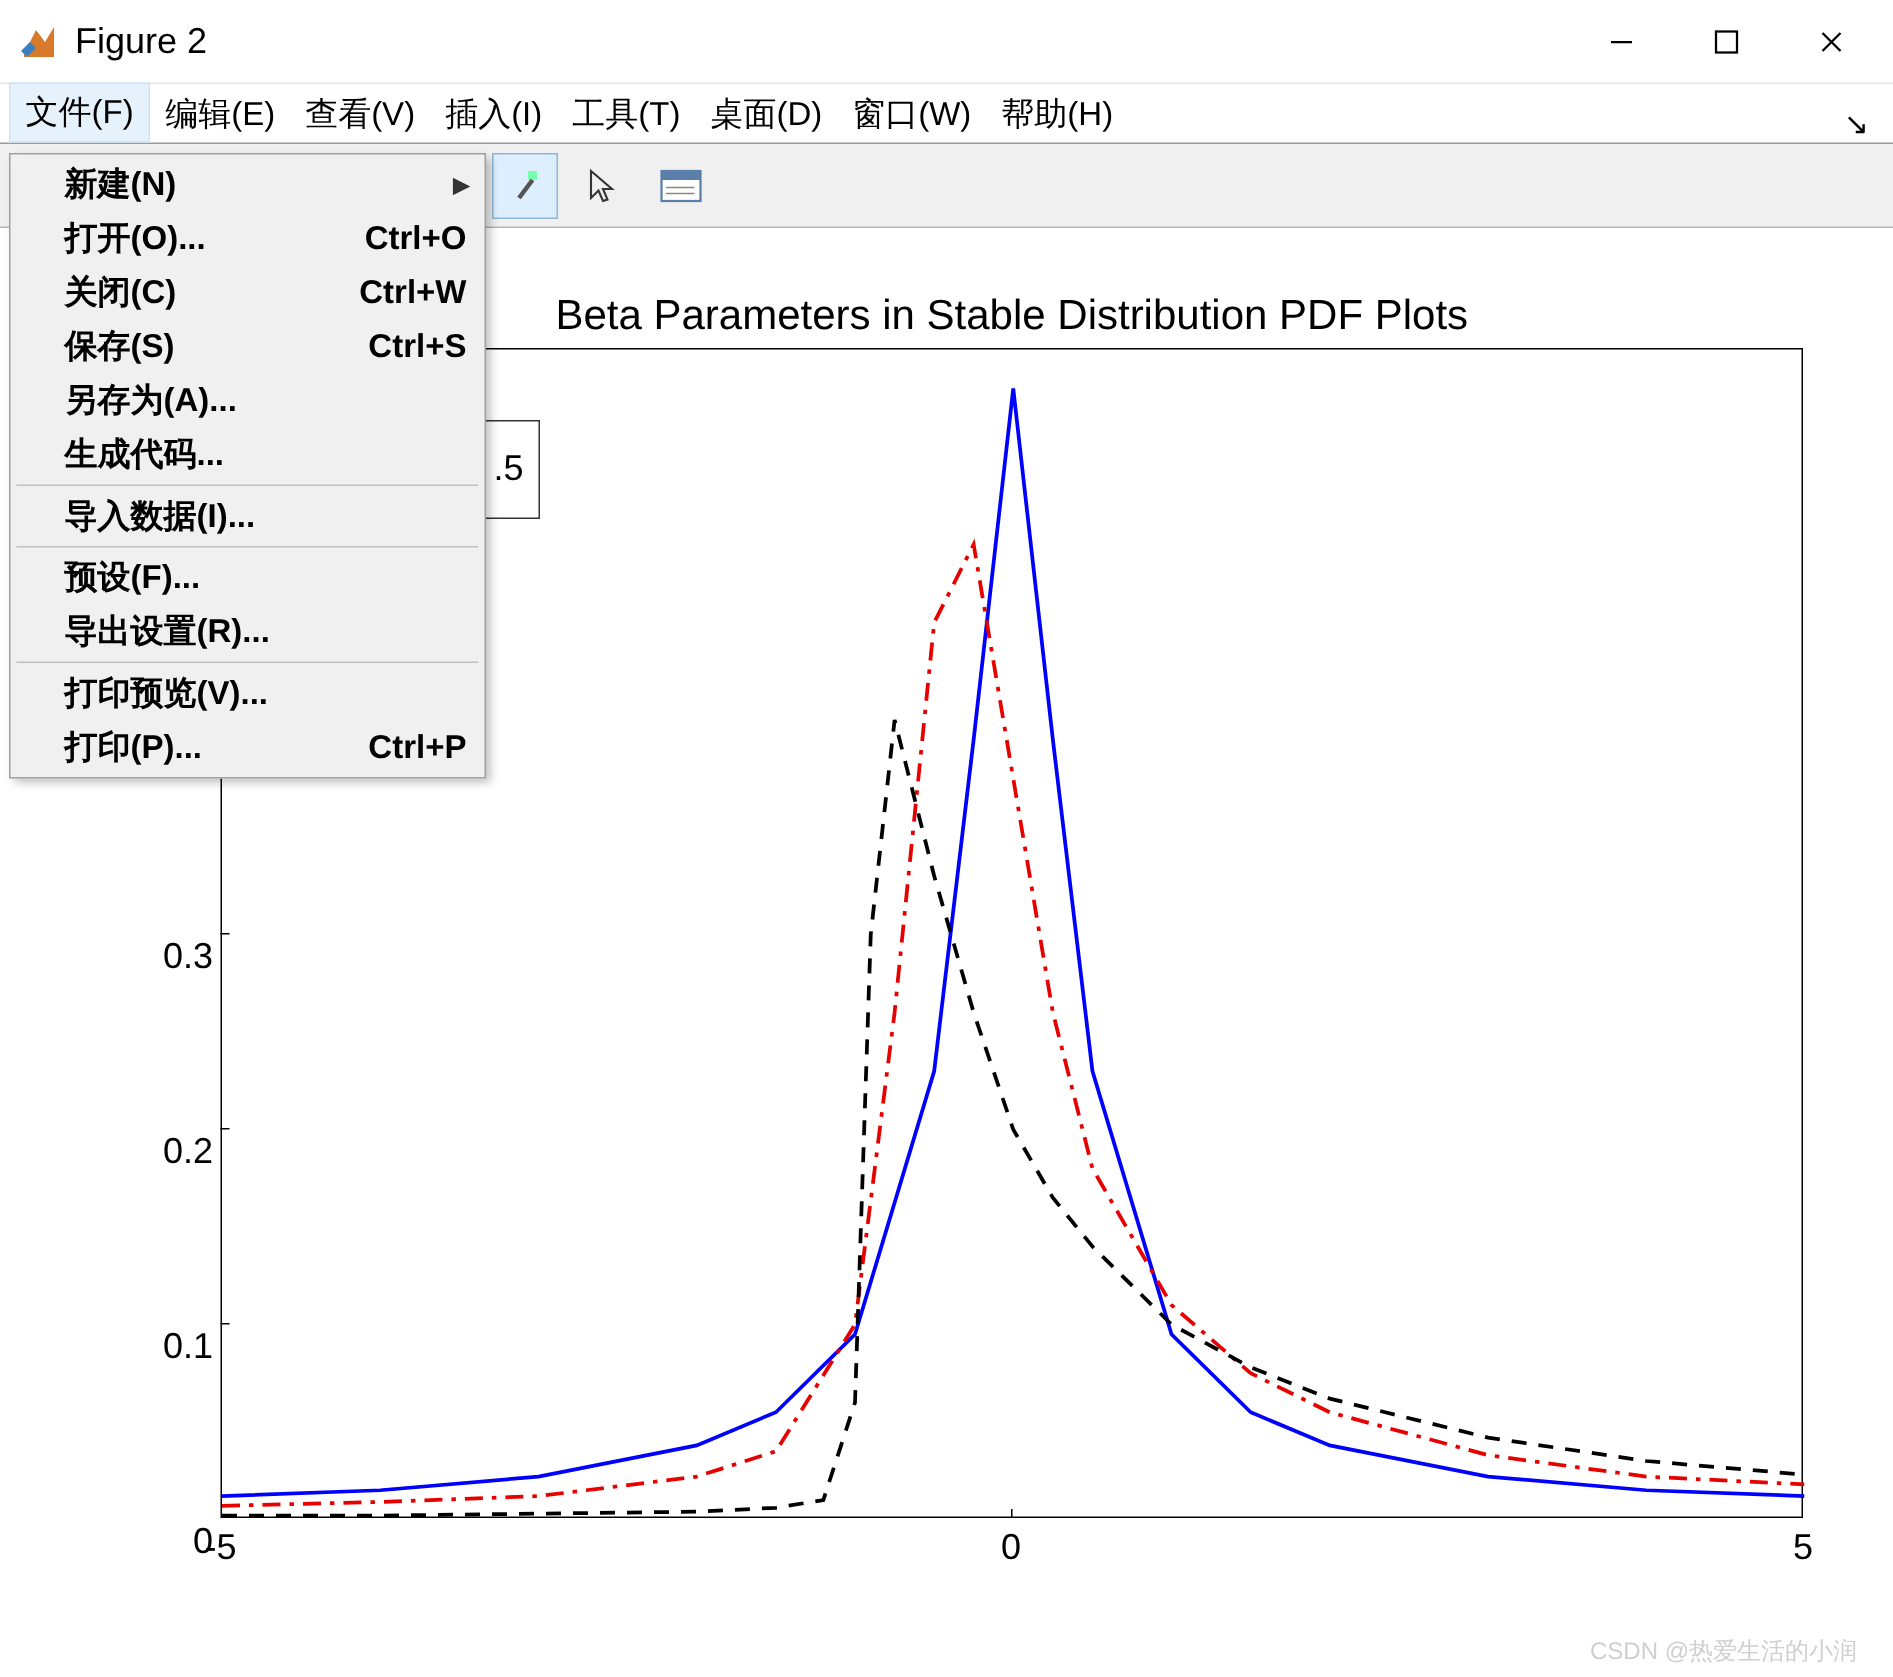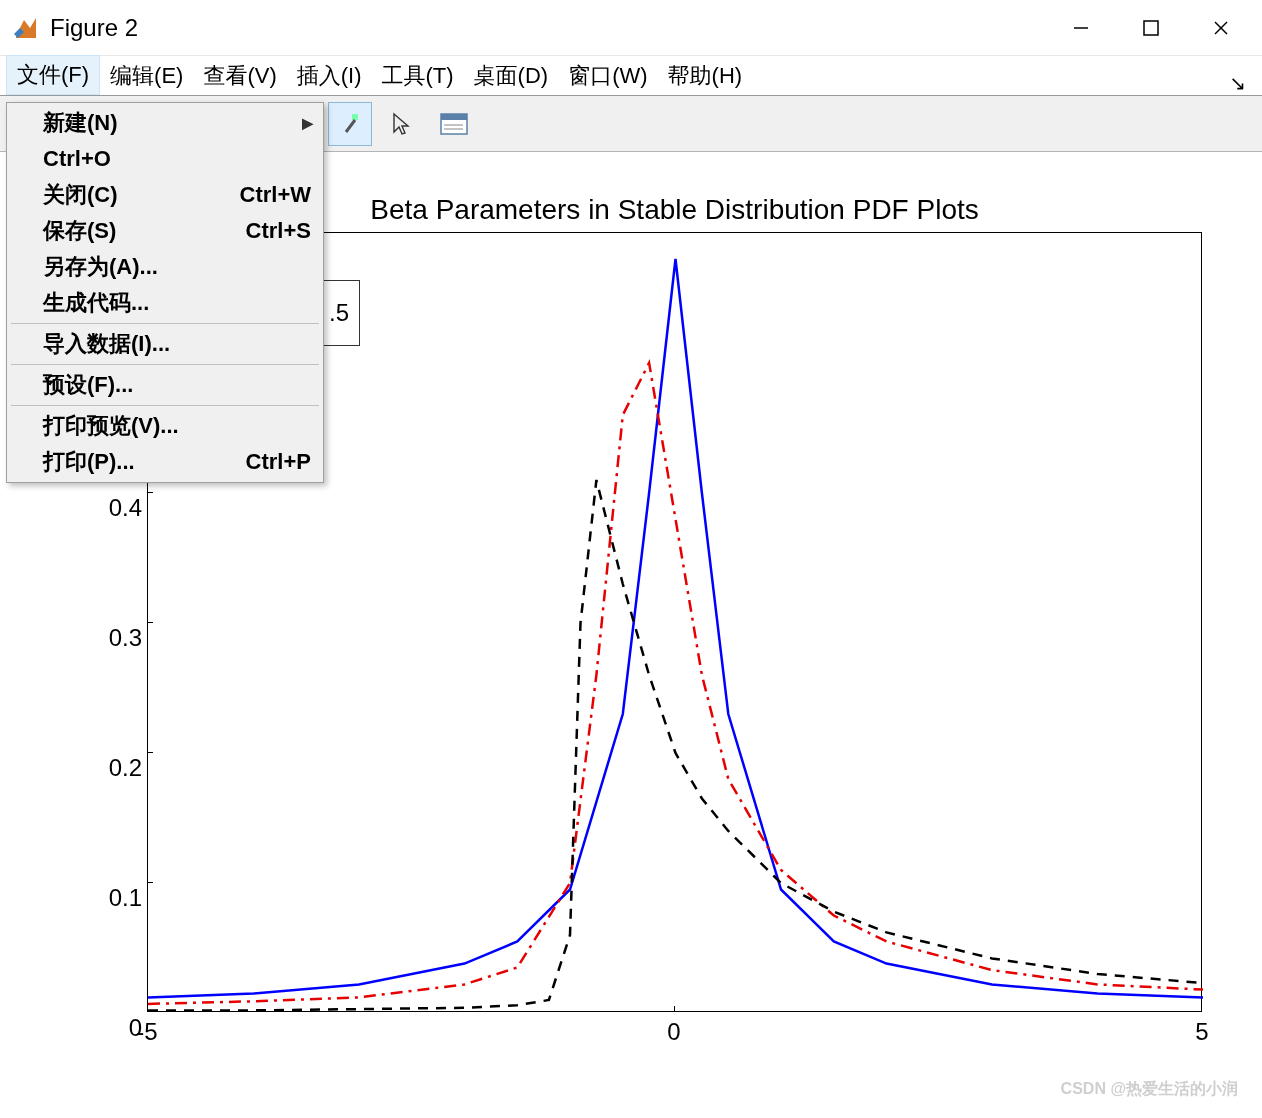--- a/index.html
+++ b/index.html
@@ -120,22 +120,22 @@
     position: absolute;
     left: 319px; top: 128px;
     width: 41px; height: 66px;
     border-top: 1px solid #333; border-right: 1px solid #333; border-bottom: 1px solid #333;
     background: #fff;
     display: flex; align-items: center; justify-content: center;
     font-size: 24px;
   }
   svg.curves { position:absolute; left:0; top:0; width:1055px; height:780px; }
   .watermark {
-    position: absolute; right: 24px; bottom: 18px;
-    font-size: 16px; color: #cfcfcf; font-weight: bold;
+    position: absolute; right: 24px; bottom: 6px;
+    font-size: 16px; color: #cfcfcf;
   }
 </style>
 </head>
 <body>
 
 <div class="titlebar">
   <div class="titlebar-left">
     <span class="app-icon">
       <svg viewBox="0 0 28 28">
           <polygon points="4,22 12,6 18,14 24,4 24,24 4,24" fill="#d97a2a"></polygon>
@@ -199,20 +199,21 @@
       </svg>
   </div>
 </div>
 
 <div class="dropdown" id="file-dropdown">
     <div class="dd-item">
       <span class="lbl">新建(N)</span>
       <span class="sub-arrow">▶</span>
     </div>
     <div class="dd-item">
+      <span class="lbl">打开(O)...</span>
       <span class="shortcut">Ctrl+O</span>
     </div>
     <div class="dd-item">
       <span class="lbl">关闭(C)</span>
       <span class="shortcut">Ctrl+W</span>
     </div>
     <div class="dd-item">
       <span class="lbl">保存(S)</span>
       <span class="shortcut">Ctrl+S</span>
     </div>
@@ -222,20 +223,23 @@
     <div class="dd-item">
       <span class="lbl">生成代码...</span>
     </div>
     <div class="dd-sep"></div>
     <div class="dd-item">
       <span class="lbl">导入数据(I)...</span>
     </div>
     <div class="dd-sep"></div>
     <div class="dd-item">
       <span class="lbl">预设(F)...</span>
+    </div>
+    <div class="dd-item">
+      <span class="lbl">导出设置(R)...</span>
     </div>
     <div class="dd-sep"></div>
     <div class="dd-item">
       <span class="lbl">打印预览(V)...</span>
     </div>
     <div class="dd-item">
       <span class="lbl">打印(P)...</span>
       <span class="shortcut">Ctrl+P</span>
     </div>
   </div>

